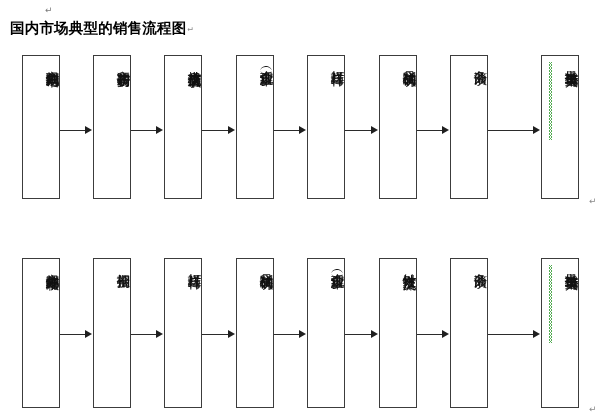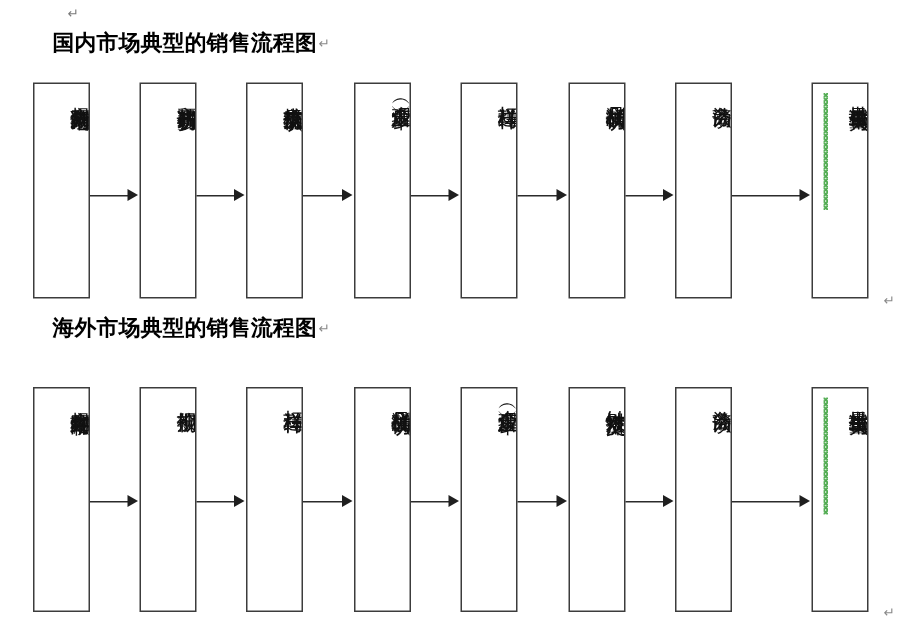--- a/index.html
+++ b/index.html
@@ -29,28 +29,27 @@
     font-family: "DejaVu Sans", "Liberation Sans", sans-serif;
     font-size: 9px;
     color: #7a7a7a;
     line-height: 1;
     user-select: none;
   }
 
   
   .heading {
     position: absolute;
-    font-family: Liberation Serif, serif;
+    font-family: Liberation Mono, monospace;
     font-weight: bold;
     font-size: 14.5px;
     letter-spacing: 0.2px;
     white-space: nowrap;
     color: #000000;
     line-height: 1;
-    margin-left: 25px;
   }
   .heading .mark {
     font-weight: normal;
     font-size: 9px;
     color: #8a8a8a;
     vertical-align: middle;
     margin-left: 1px;
   }
 
   
@@ -184,23 +183,20 @@
     <div class="connector" style="left:345px; top:130px; width:27px;"></div>
     <div class="arrowhead" style="left:371px; top:126px;"></div>
 
     <div class="connector" style="left:417px; top:130px; width:26px;"></div>
     <div class="arrowhead" style="left:442px; top:126px;"></div>
 
     <div class="connector" style="left:488px; top:130px; width:46px;"></div>
     <div class="arrowhead" style="left:533px; top:126px;"></div>
   </div>
 
-  <div class="heading" style="left:10px; top:212px;">
-    <span>海外市场典型的销售流程图</span><span class="mark">↵</span>
-  </div>
 
   <div class="flow-row" style="top:0px;">
 
     <div class="node" style="left:22px; top:258px; width:38px; height:150px;">
       <div class="node-text">客户规划与邮件联络</div>
     </div>
 
     <div class="node" style="left:93px; top:258px; width:38px; height:150px;">
       <div class="node-text">初期报价</div>
     </div>

